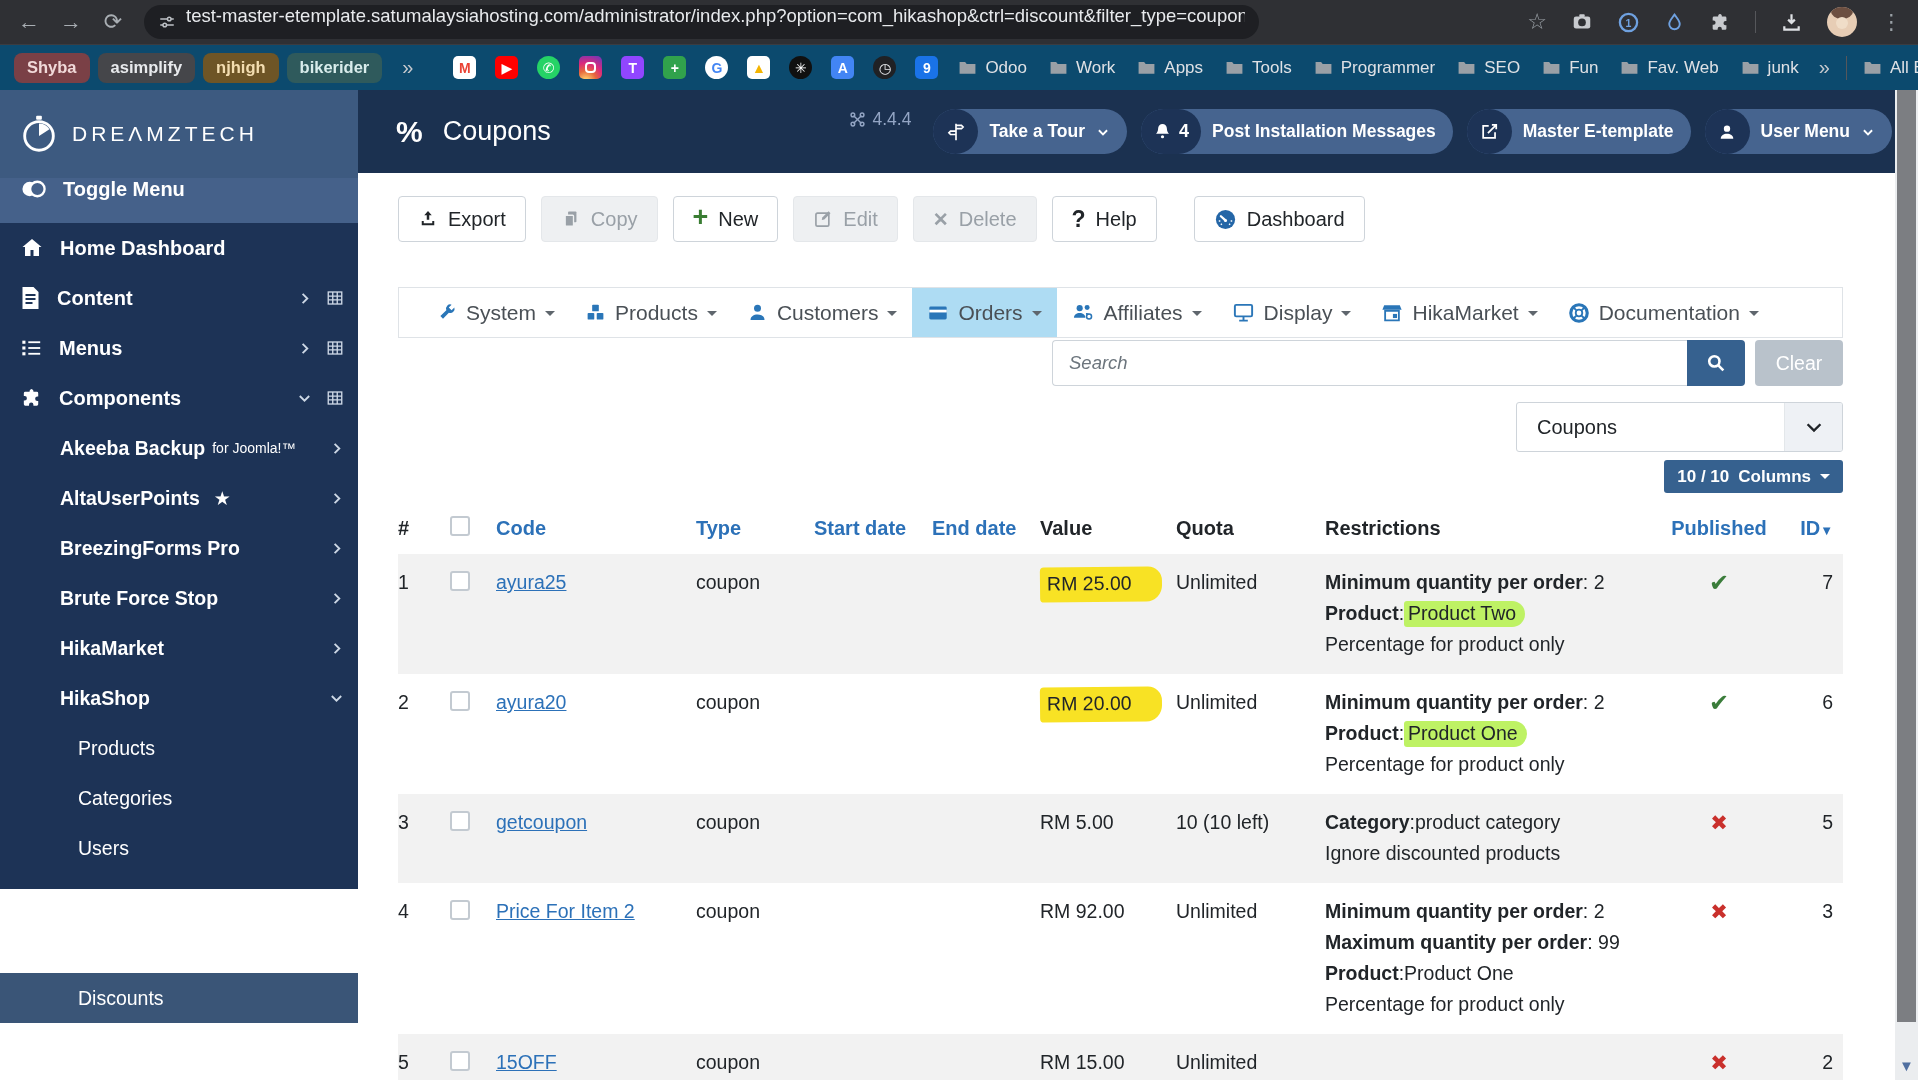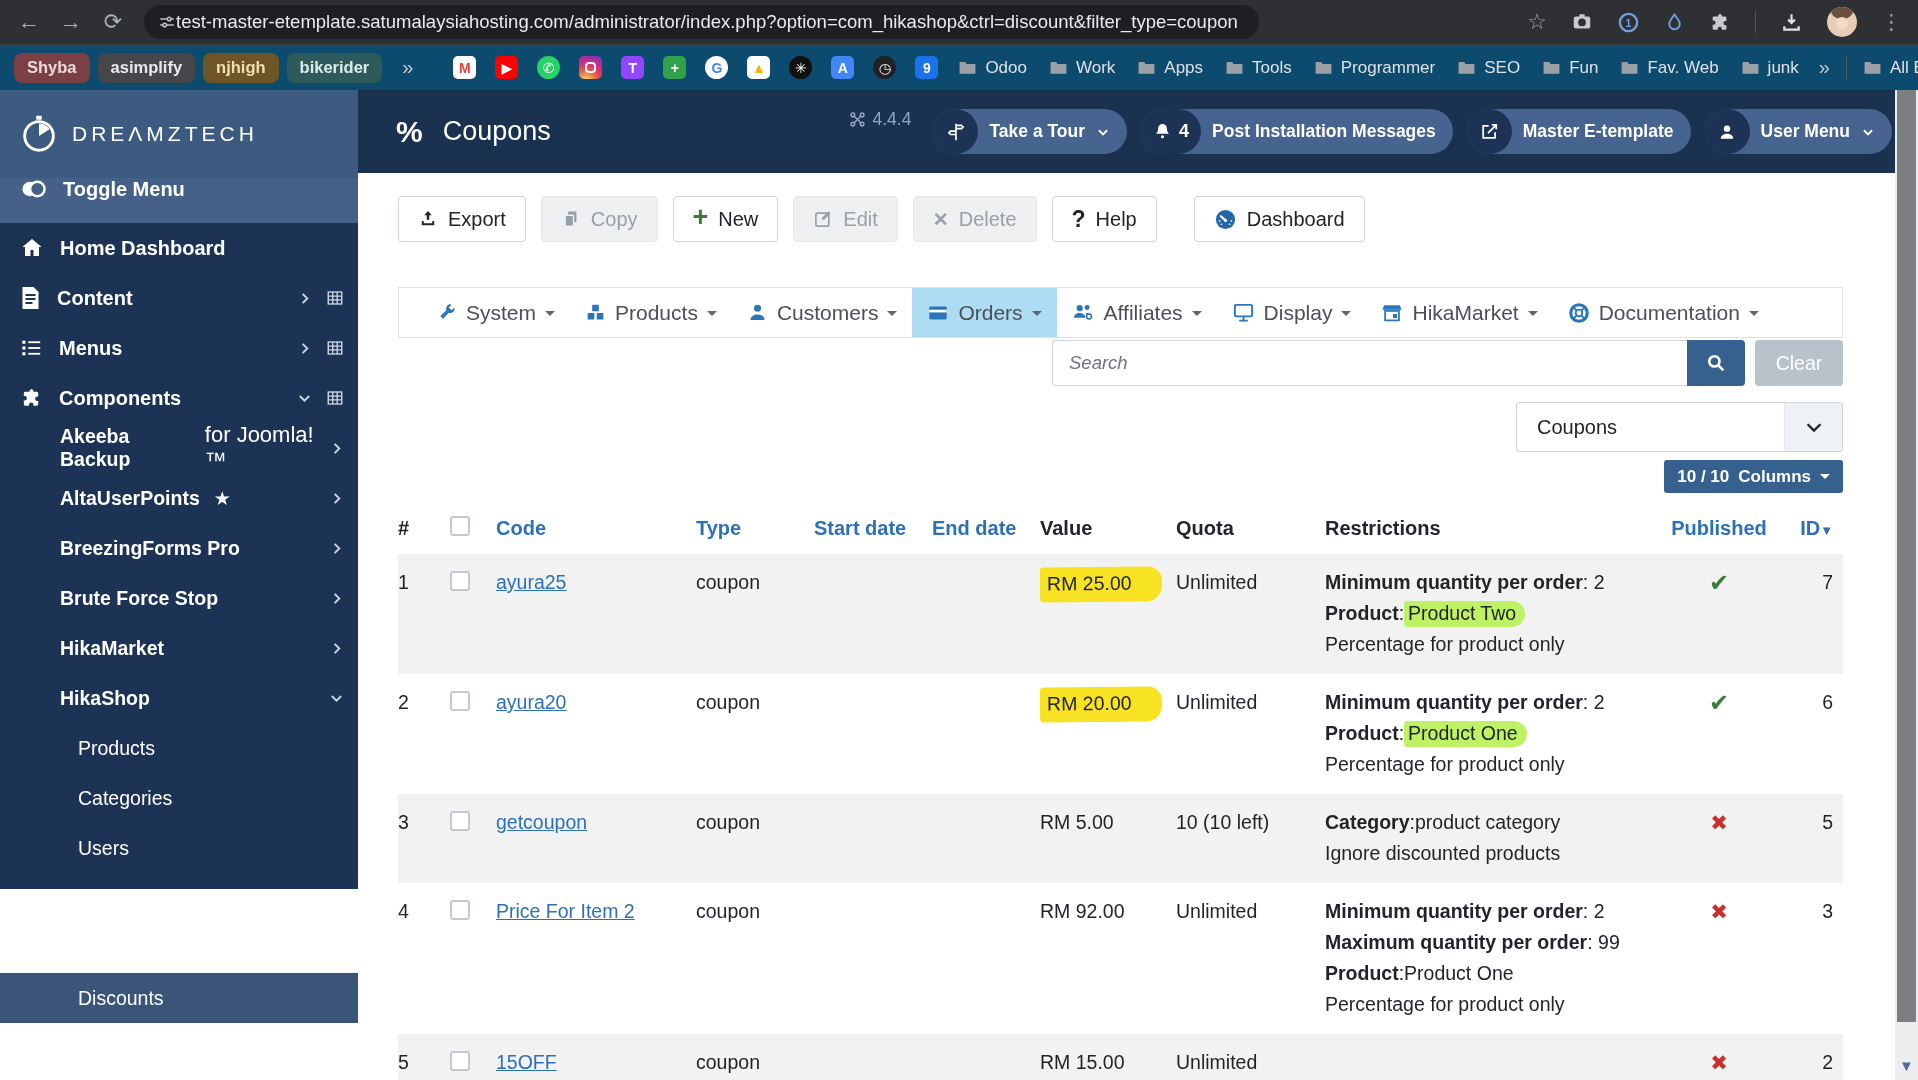--- a/index.html
+++ b/index.html
@@ -4,21 +4,21 @@
 <style>
   * { margin:0; padding:0; box-sizing:border-box; }
   html,body { width:1918px; height:1080px; overflow:hidden; background:#fff;
     font-family:"Liberation Sans","DejaVu Sans",sans-serif; }
 
   
   .chrome { height:44px; background:#2f3034; display:flex; align-items:center; padding:0 10px; gap:4px; }
   .nav-ic { width:38px; height:38px; display:flex; align-items:center; justify-content:center;
     color:#a9aeb3; font-size:22px; border-radius:50%; flex:none; }
   .url-pill { width:1115px; height:34px; background:#1e1f23; border-radius:17px; margin-left:8px;
-    display:flex; align-items:center; padding:0 14px; flex:none; }
+    display:flex; padding:0 14px; gap:10px; flex:none; }
   .url-text { color:#e8eaed; font-size:18.5px; white-space:nowrap; overflow:hidden; }
   .chrome-right { margin-left:auto; display:flex; align-items:center; gap:24px; padding-right:6px; }
   .cr-ic { display:flex; align-items:center; justify-content:center; color:#c8cace; }
   .cr-sep { width:1px; height:22px; background:#56575b; }
   .avatar { width:30px; height:30px; border-radius:50%; background:#e7cdb5; position:relative; overflow:hidden; }
   .avatar::before { content:""; position:absolute; left:4px; right:4px; top:-3px; height:15px;
     border-radius:50%; background:#6c4f41; }
   .avatar::after { content:""; position:absolute; left:9px; top:10px; width:12px; height:12px;
     border-radius:50%; background:#f0ddc8; }
 
@@ -44,21 +44,21 @@
   .sidebar { width:358px; flex:none; background:#1d3356; color:#fff; display:flex; flex-direction:column; }
   .side-logo { height:88px; background:#3d5a80; display:flex; align-items:center; padding-left:18px; gap:12px; flex:none; }
   .brand { font-size:21px; font-weight:500; letter-spacing:4px; color:#fff; }
   .side-toggle { height:45px; background:#45618a; display:flex; align-items:flex-start; padding-left:20px;
     gap:16px; font-size:20px; font-weight:600; flex:none; }
   .snav { height:50px; display:flex; align-items:center; padding:0 14px 0 20px; gap:16px;
     font-size:20px; font-weight:600; flex:none; }
   .snav .adorn { margin-left:auto; display:flex; align-items:center; gap:14px; color:#cdd8e5; }
   .sub2 { height:50px; display:flex; align-items:center; padding:0 14px 0 60px; font-size:19.5px;
     font-weight:600; flex:none; }
-  .sub2 .suffix { font-size:22px; font-weight:400; margin-left:7px; }
+  .sub2 .suffix { font-size:14px; font-weight:400; margin-left:7px; }
   .sub2 .star { color:#fff; font-size:19px; margin-left:14px; }
   .sub2 .adorn { margin-left:auto; color:#cdd8e5; display:flex; align-items:center; }
   .sub3 { height:50px; display:flex; align-items:center; padding-left:78px; font-size:19.5px;
     font-weight:500; flex:none; }
   .sub3.active { background:#3a5577; }
 
   
   .main { flex:1; min-width:0; display:flex; flex-direction:column; background:#fff; }
   .main-header { height:83px; background:#1b3150; display:flex; align-items:center;
     padding:0 26px 0 38px; color:#fff; flex:none; }

